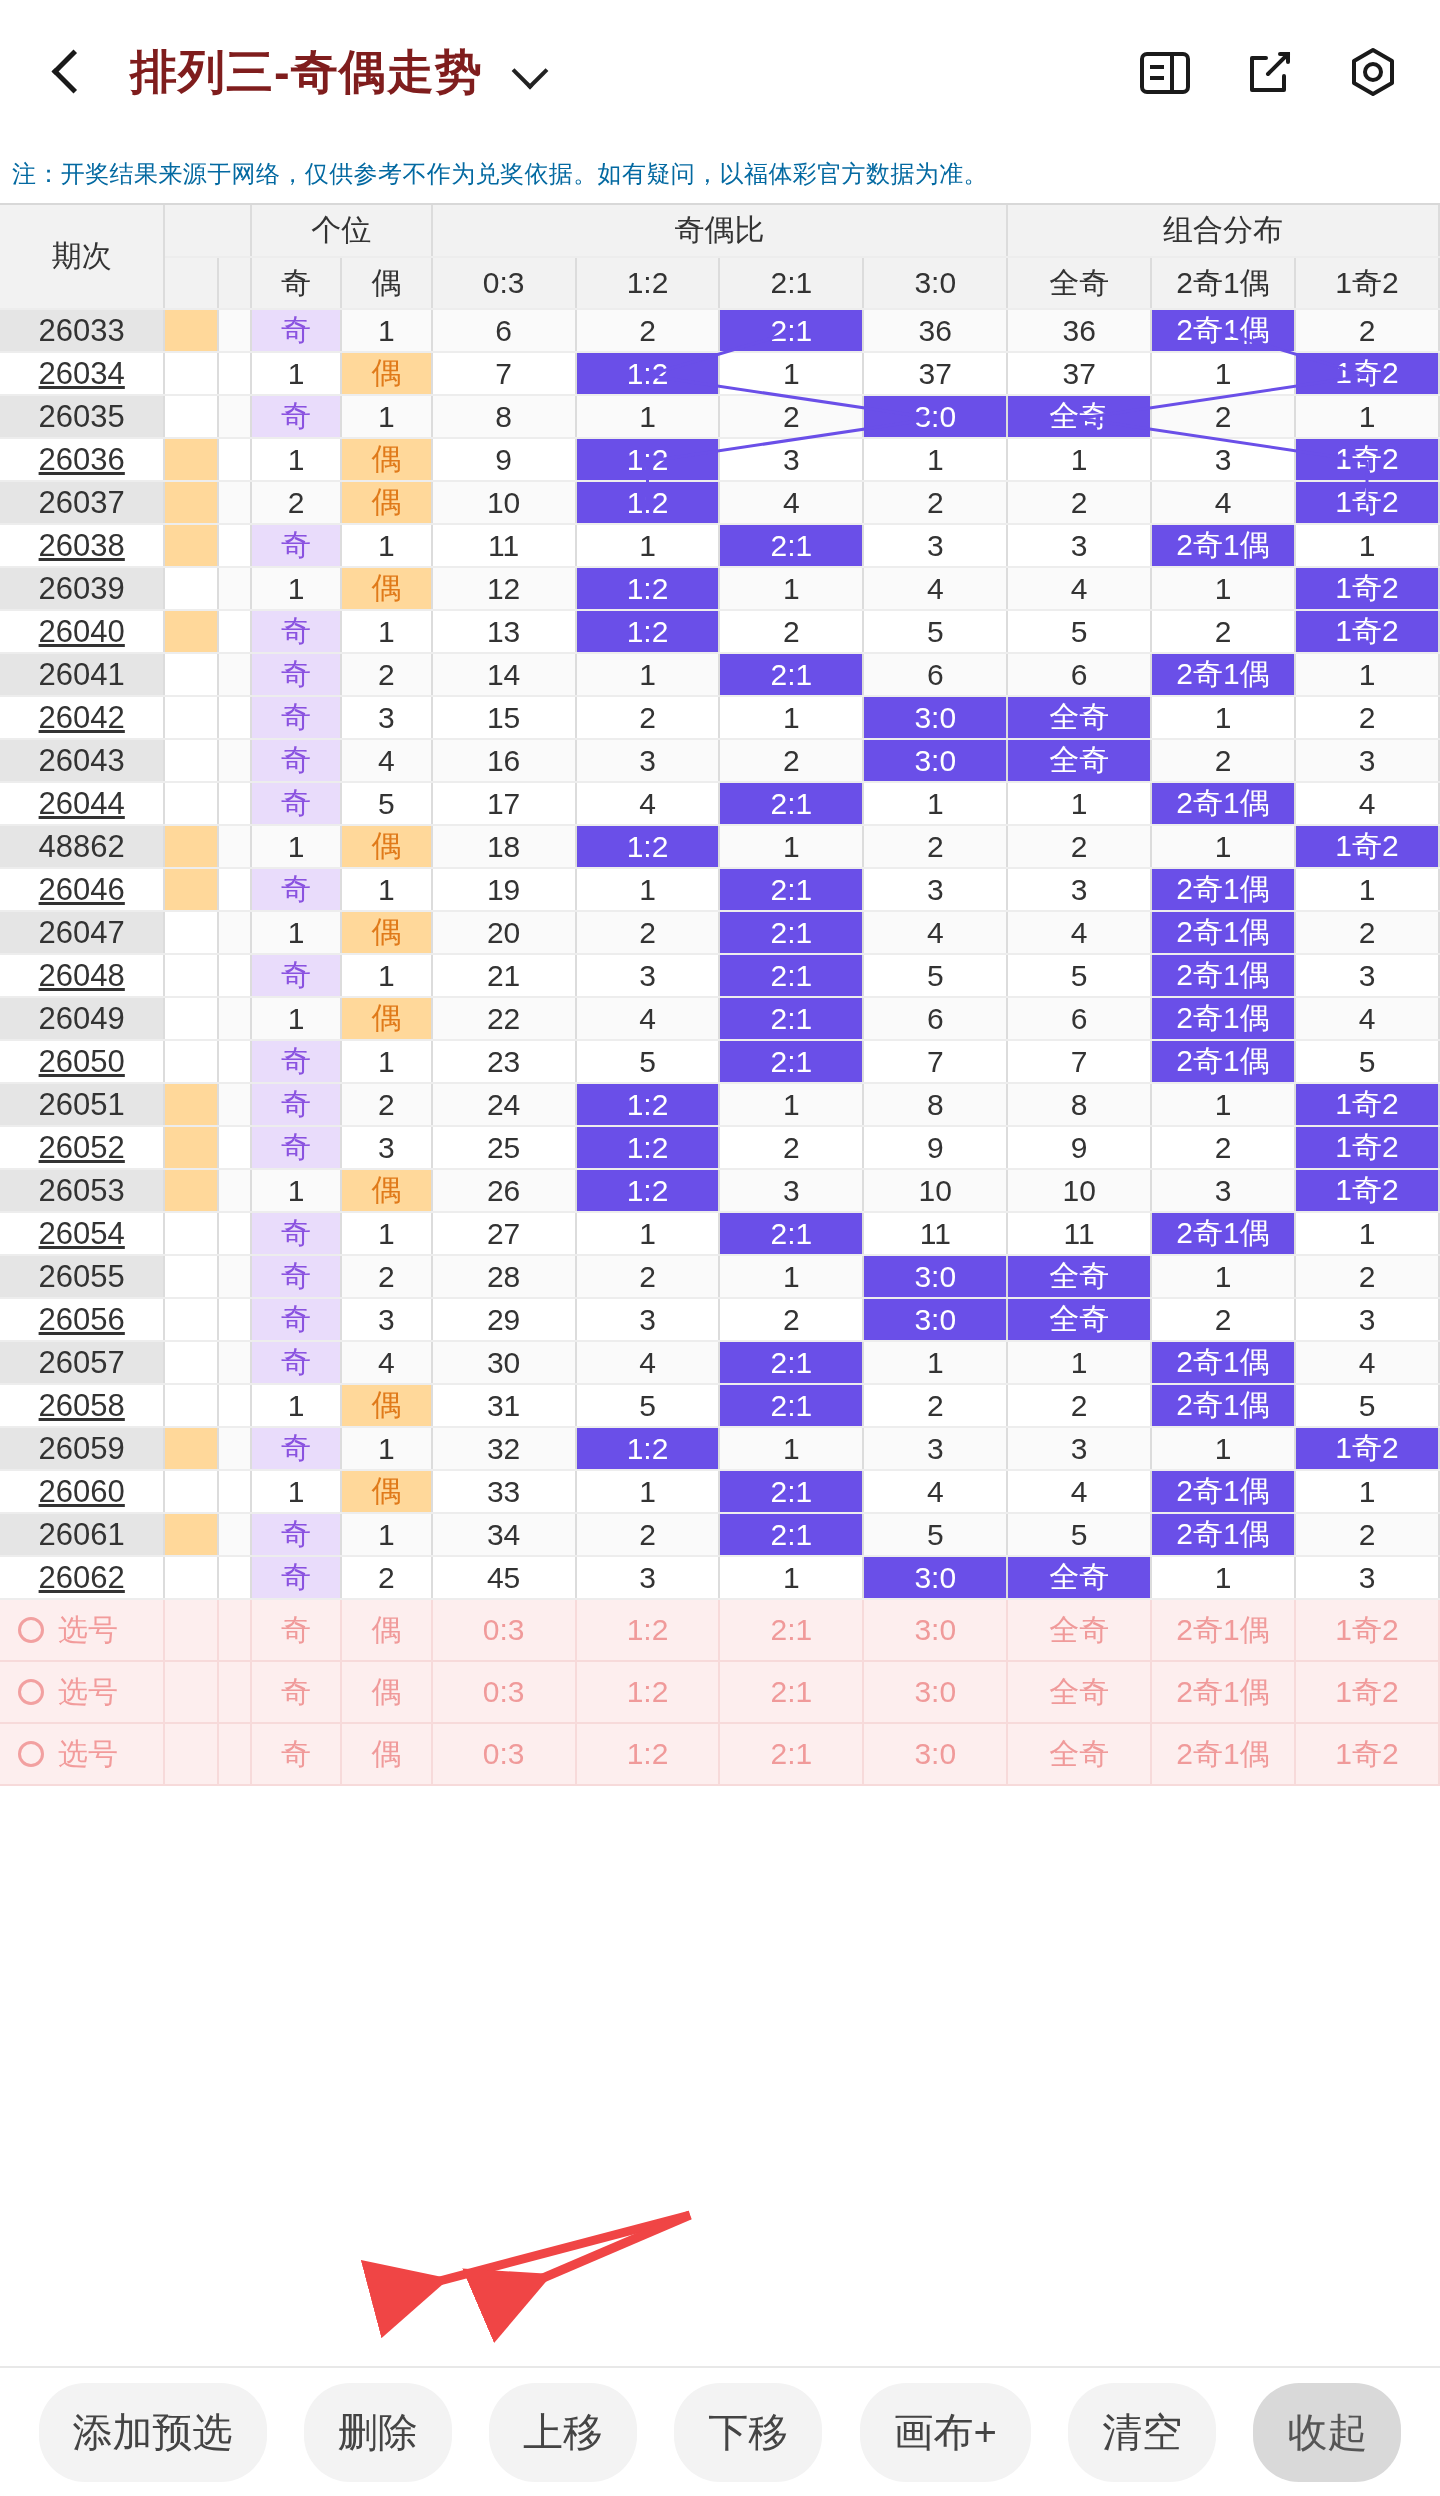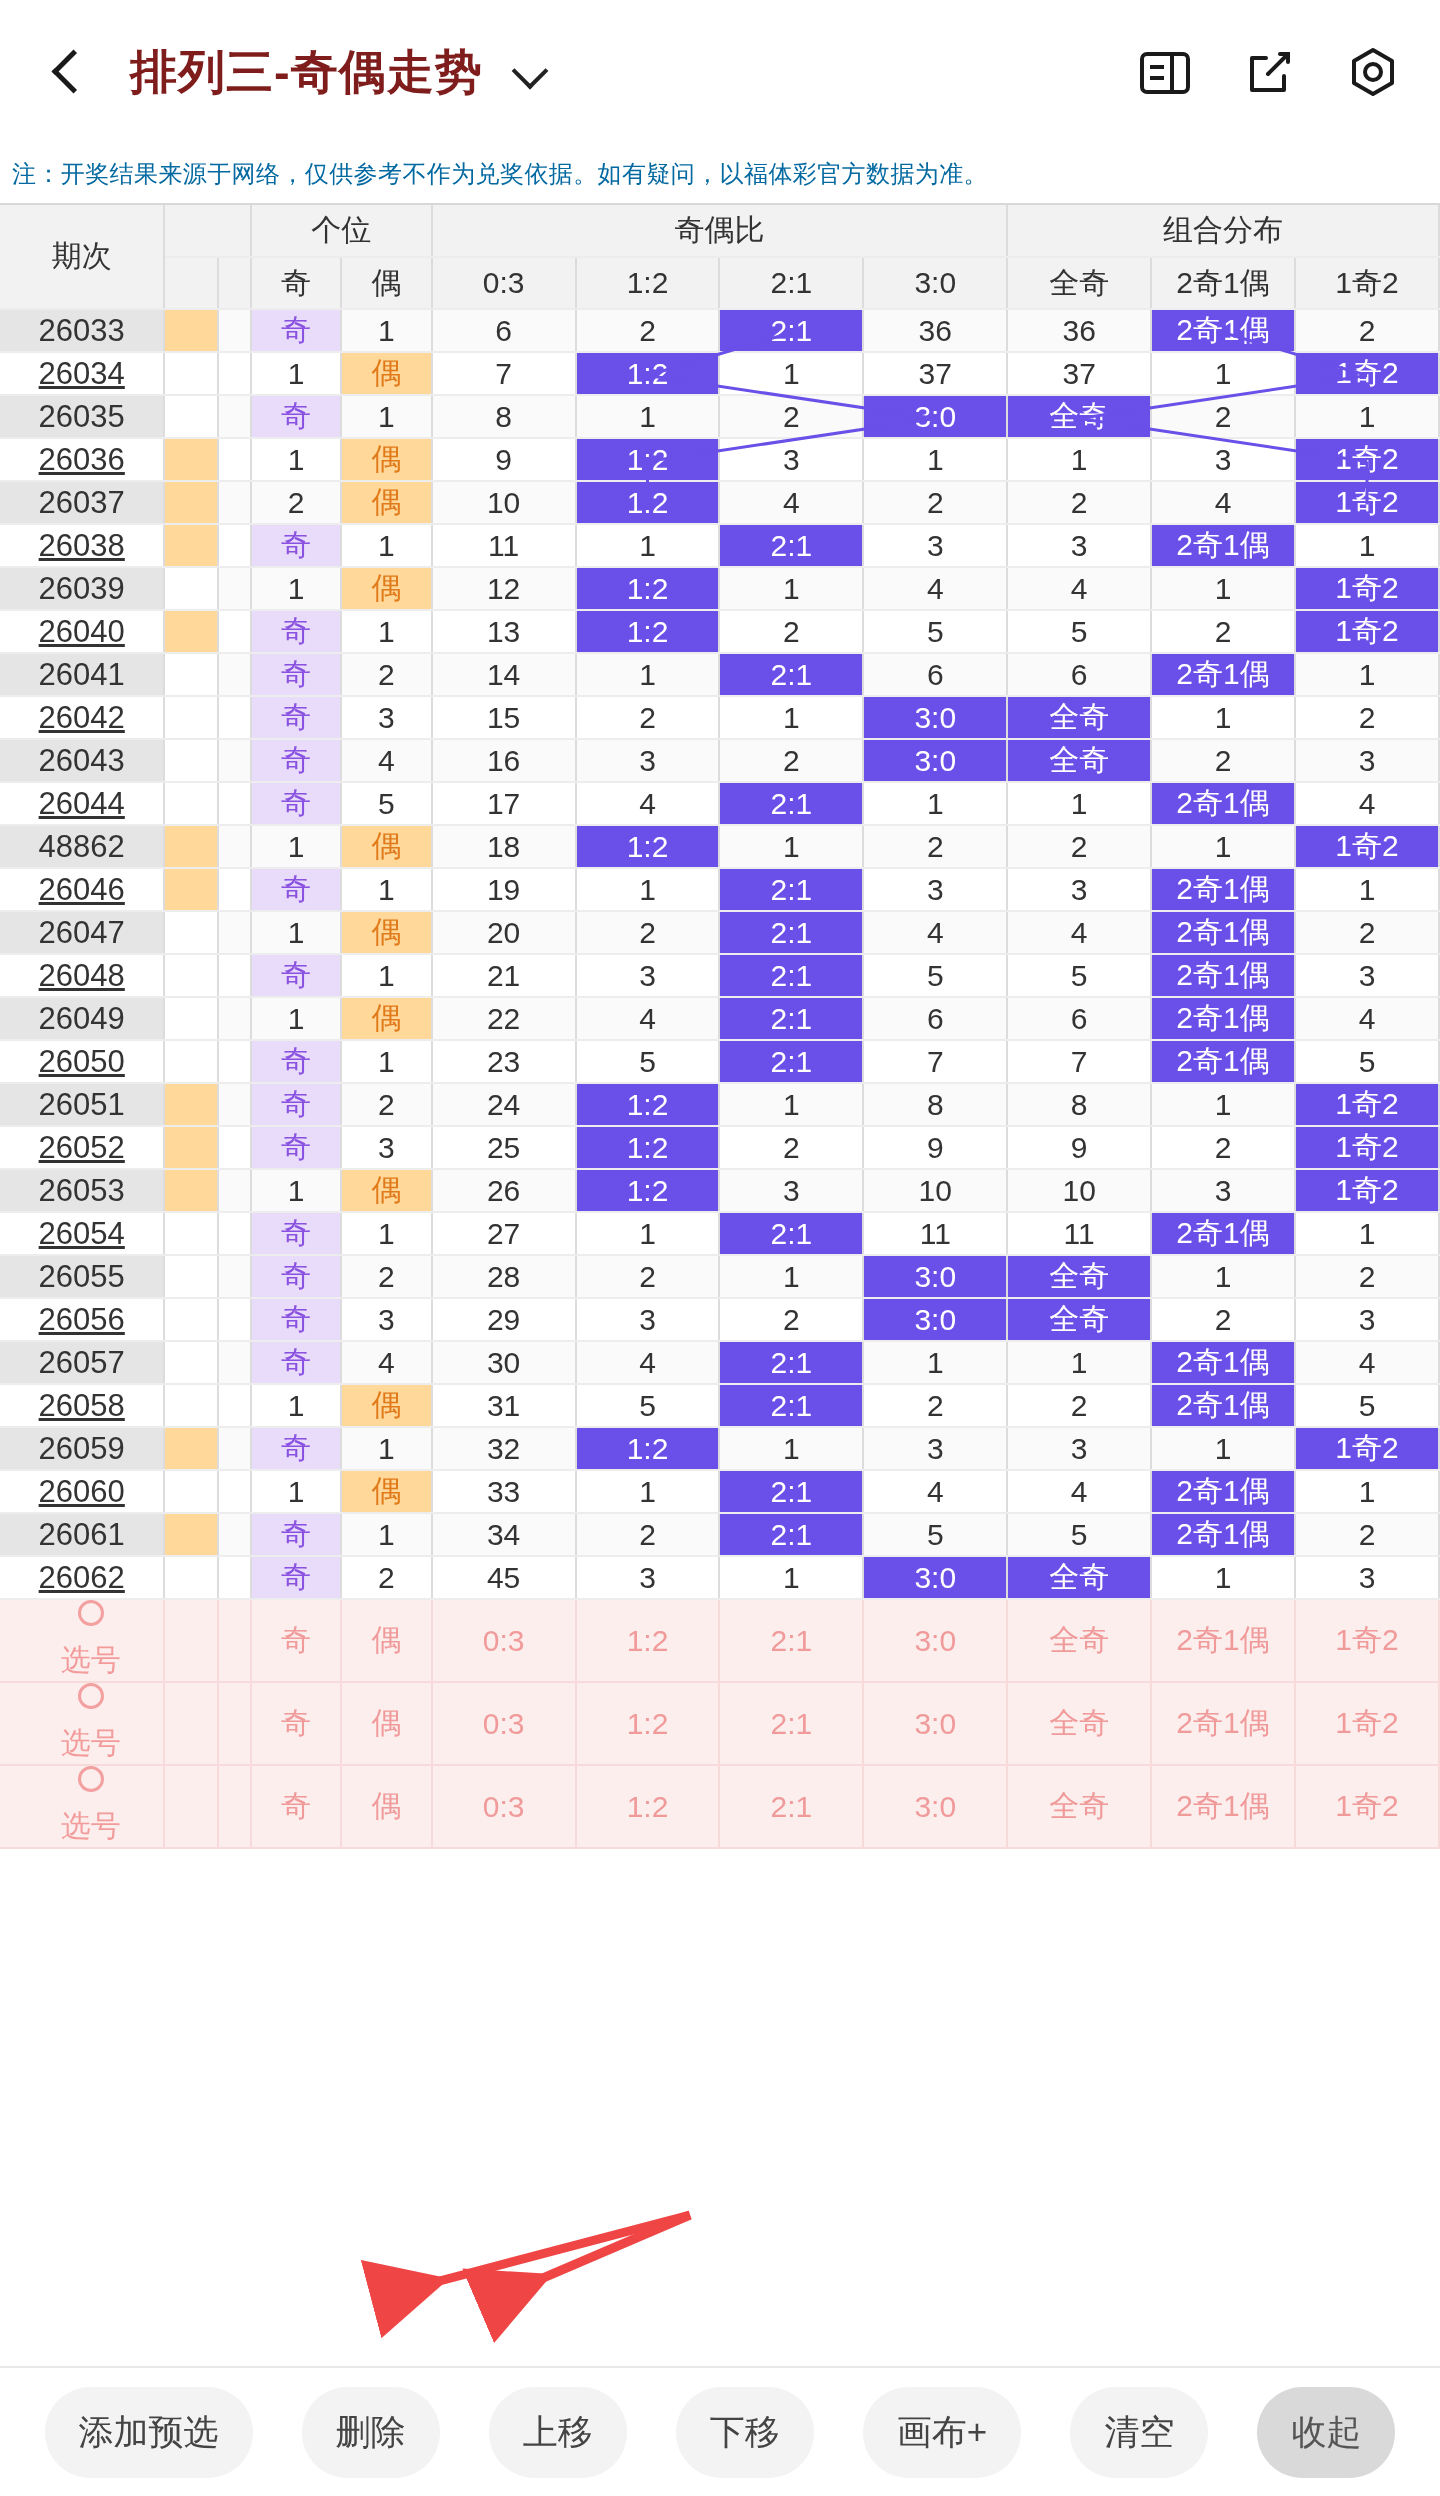--- a/index.html
+++ b/index.html
@@ -173,21 +173,20 @@
     height: 62px;
     border-bottom: 2px solid #f7dada;
     border-right: 2px solid #f7dada;
   }
   .sel-label {
     display: flex; align-items: center; justify-content: flex-start;
     padding-left: 18px;
     gap: 14px;
     color: #f29b9b;
     font-size: 30px;
-    flex-direction: column;
   }
   .sel-circle {
     width: 26px; height: 26px;
     border: 3px solid #f2a0a0;
     border-radius: 50%;
     flex: none;
   }
 
   
   .arrow-layer {
@@ -206,21 +205,21 @@
     border-top: 2px solid #e8e8e8;
     display: flex;
     align-items: center;
     justify-content: space-around;
     padding: 0 20px;
   }
   .bbtn {
     background: #f3f3f3;
     border-radius: 46px;
     color: #444;
-    font-size: 35px;
+    font-size: 40px;
     padding: 22px 34px;
     white-space: nowrap;
     cursor: pointer;
     border: none;
   }
   .bbtn.dark {
     background: #d9d9d9;
     color: #555;
   }
 </style>

